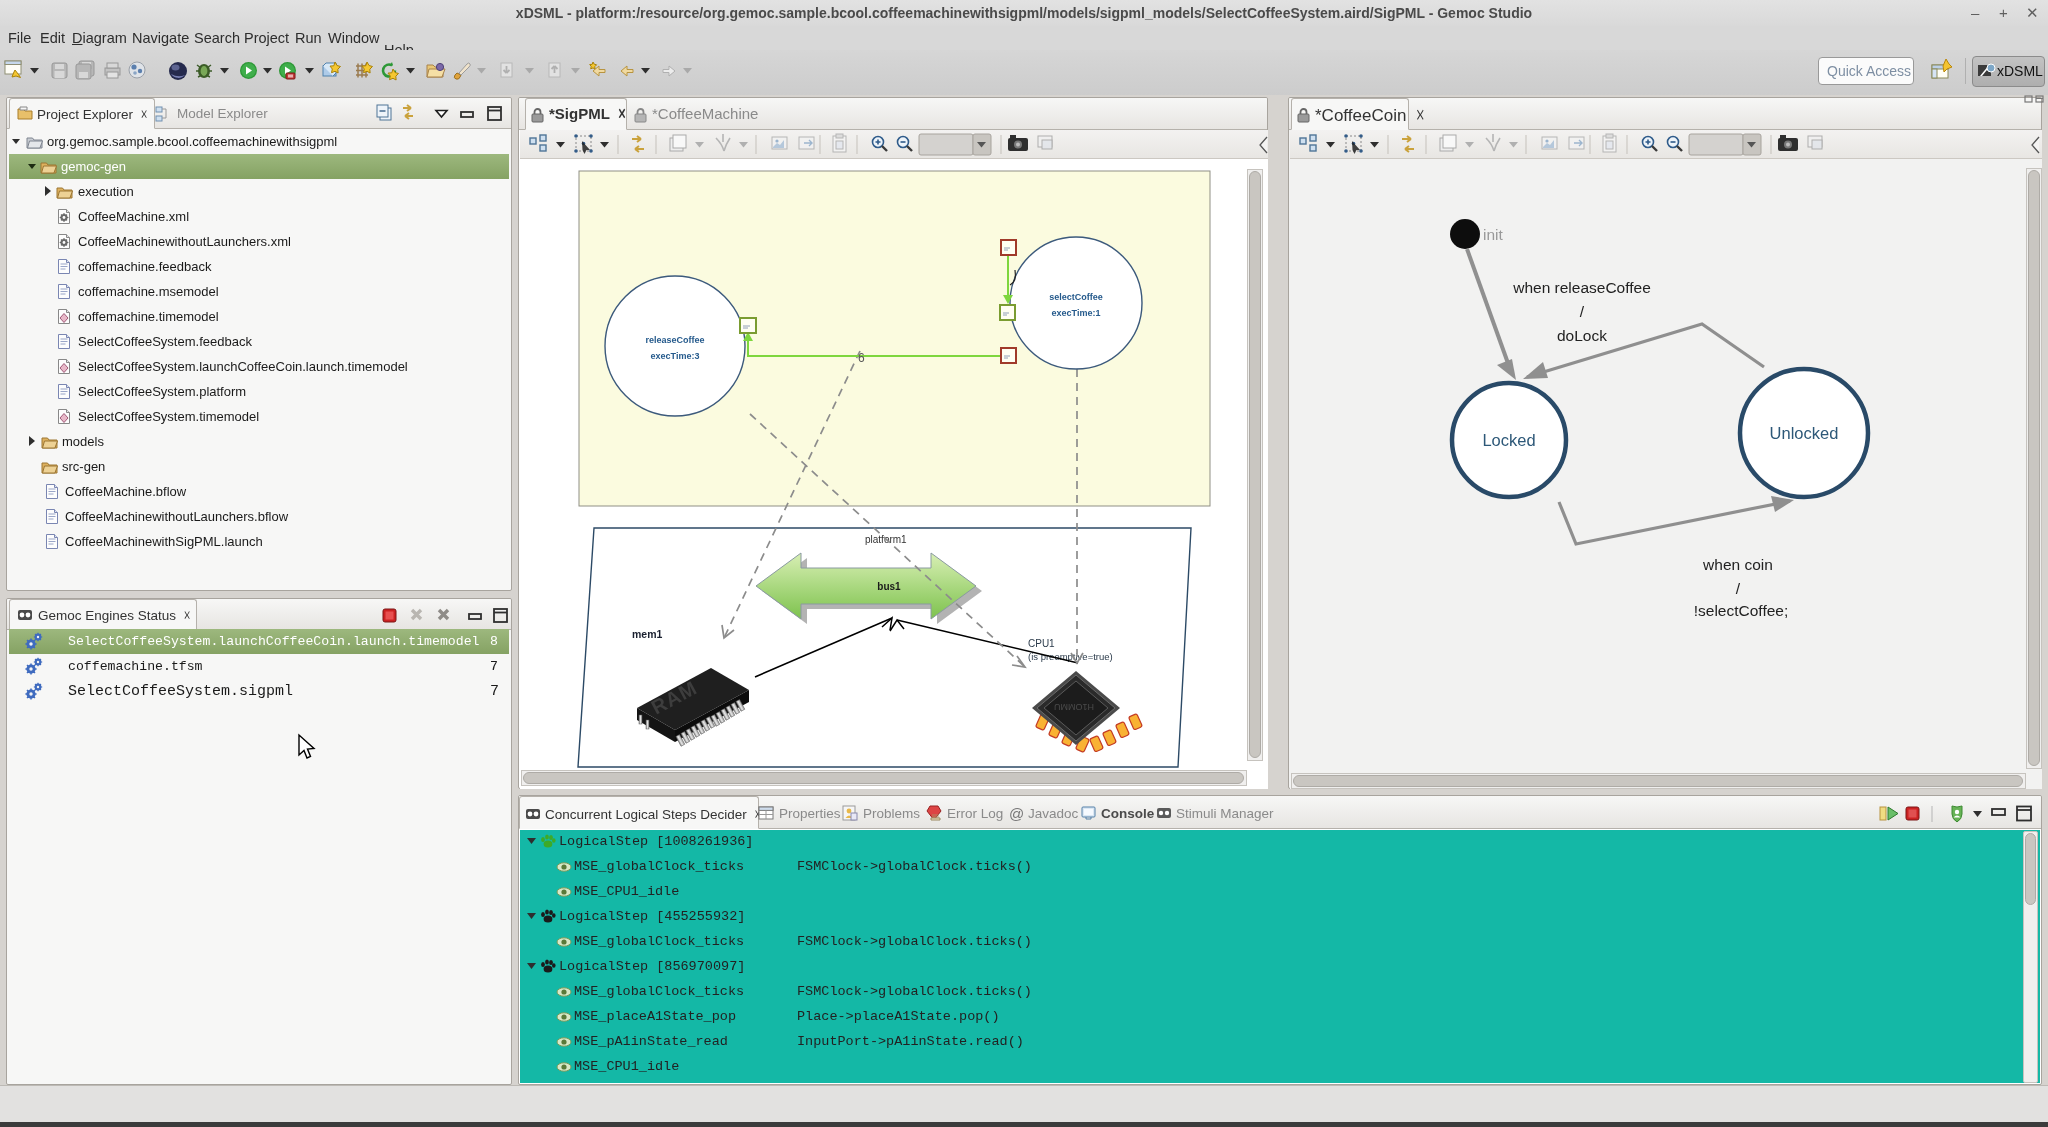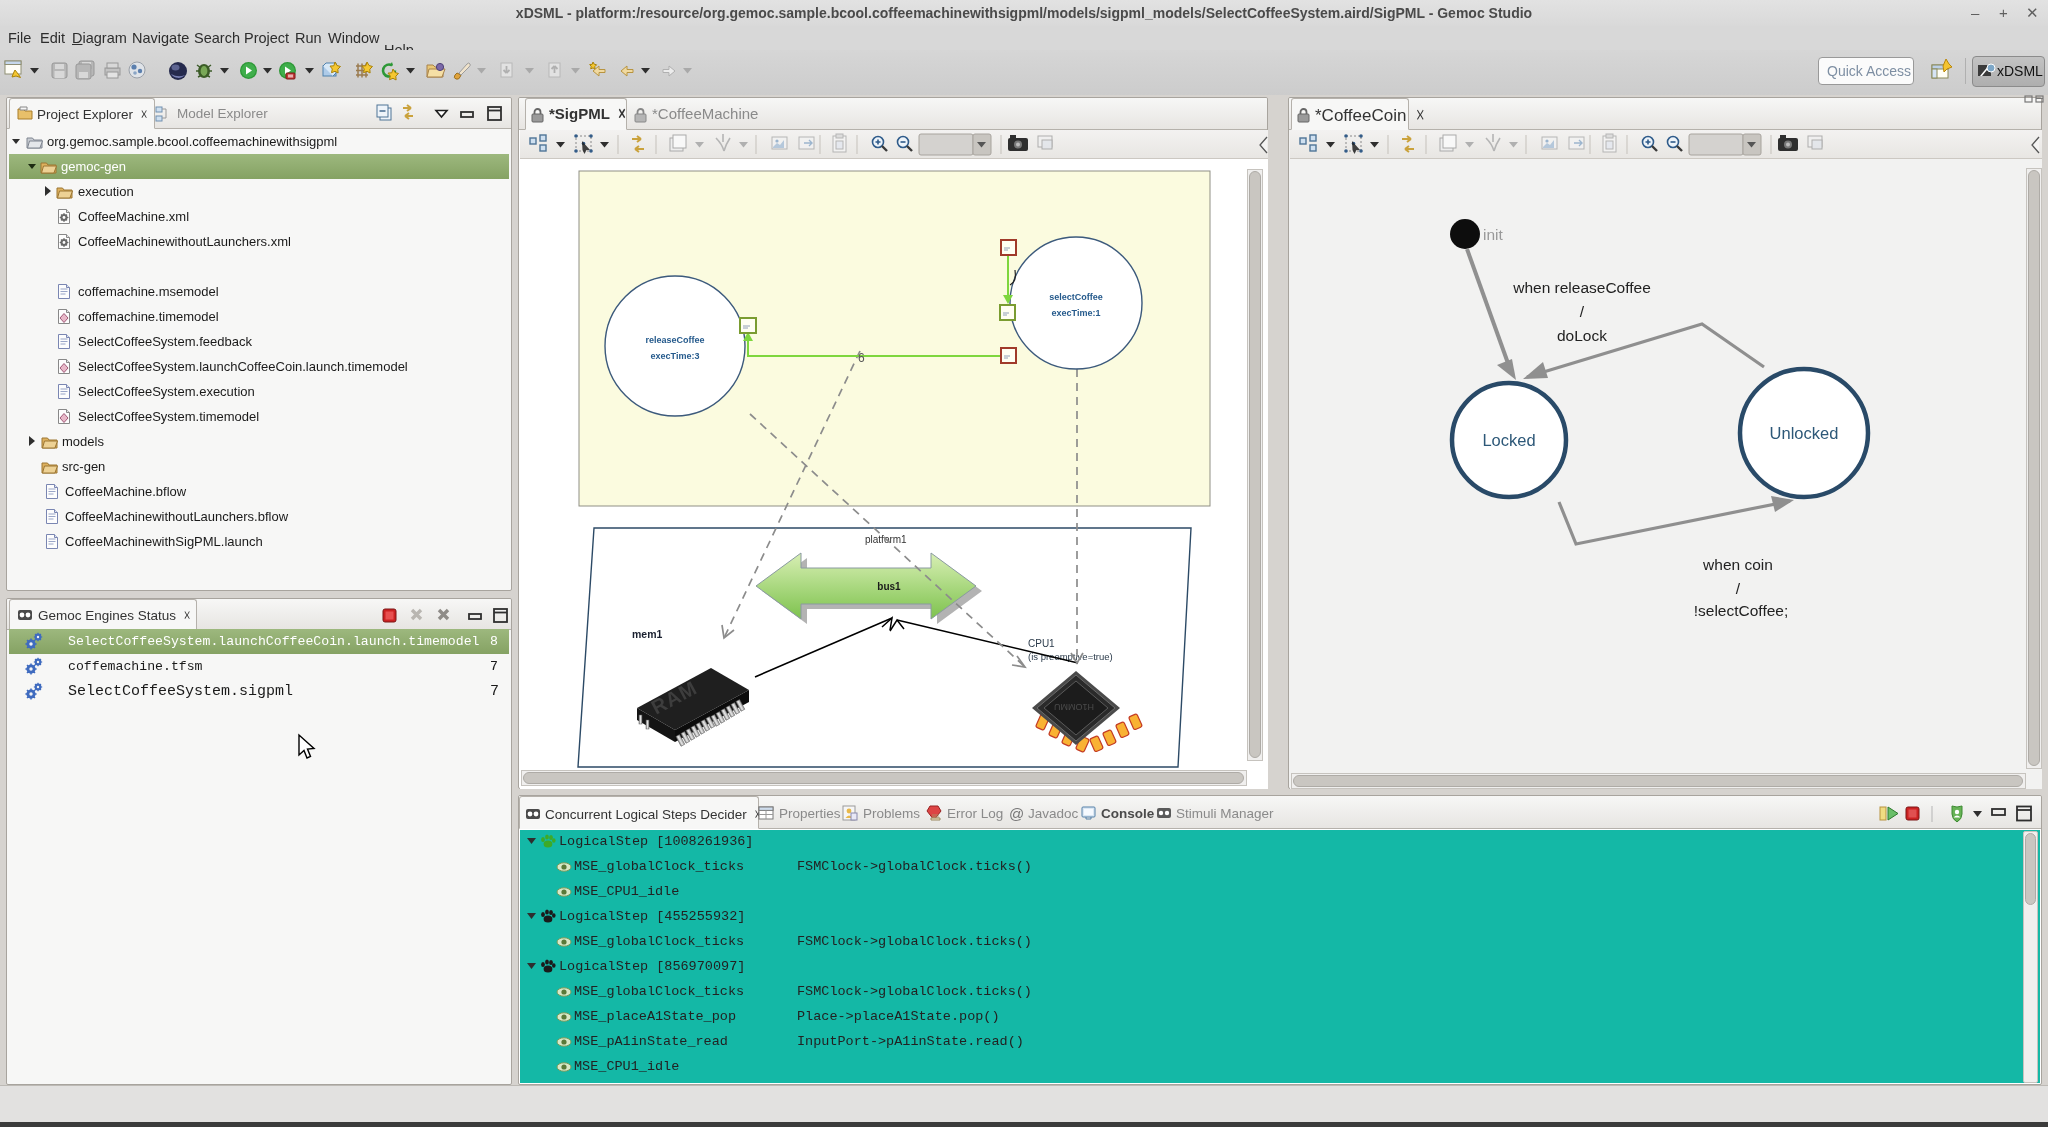--- a/index.html
+++ b/index.html
@@ -258,20 +258,28 @@
       <div class="trow" style="top:99px;line-height:25px;">
         <svg width="16" height="25" style="position:absolute;top:0;left:47px;">
           <path d="M2.5 5.5 h8 l3 3 v11 h-11 z" fill="#fdfdfd" stroke="#888"></path>
           <path d="M10.5 5.5 v3 h3" fill="#e4e4e4" stroke="#888"></path>
           <circle cx="8" cy="13.5" r="3.6" fill="#6a6a6a"></circle>
           <circle cx="8" cy="13.5" r="1.4" fill="#fdfdfd"></circle>
           <path d="M8 9 v2 M8 16 v2 M3.7 13.5 h2 M10.4 13.5 h2 M5 10.5 l1.4 1.4 M9.6 15 l1.4 1.4 M11 10.5 l-1.4 1.4 M6.4 15 l-1.4 1.4" stroke="#6a6a6a" stroke-width="1.1"></path>
         </svg>
         <span style="position:absolute;left:69px;top:0;">CoffeeMachinewithoutLaunchers.xml</span>
       </div>
+      <div class="trow" style="top:124px;line-height:25px;">
+        <svg width="16" height="25" style="position:absolute;top:0;left:47px;">
+          <path d="M2.5 5.5 h8 l3 3 v11 h-11 z" fill="#fdfdfd" stroke="#7a86b2"></path>
+          <path d="M10.5 5.5 v3 h3" fill="#dde4f2" stroke="#7a86b2"></path>
+          <path d="M4.5 10 h7 M4.5 12.5 h7 M4.5 15 h5" stroke="#9aa6c8" stroke-width="1.2"></path>
+        </svg>
+        <span style="position:absolute;left:69px;top:0;">coffemachine.feedback</span>
+      </div>
       <div class="trow" style="top:149px;line-height:25px;">
         <svg width="16" height="25" style="position:absolute;top:0;left:47px;">
           <path d="M2.5 5.5 h8 l3 3 v11 h-11 z" fill="#fdfdfd" stroke="#7a86b2"></path>
           <path d="M10.5 5.5 v3 h3" fill="#dde4f2" stroke="#7a86b2"></path>
           <path d="M4.5 10 h7 M4.5 12.5 h7 M4.5 15 h5" stroke="#9aa6c8" stroke-width="1.2"></path>
         </svg>
         <span style="position:absolute;left:69px;top:0;">coffemachine.msemodel</span>
       </div>
       <div class="trow" style="top:174px;line-height:25px;">
         <svg width="16" height="25" style="position:absolute;top:0;left:47px;">
@@ -296,21 +304,21 @@
           <path d="M8 9.5 l4 4.5 -4 4.5 -4 -4.5 z" fill="#e8b8c8" stroke="#a05a78"></path>
         </svg>
         <span style="position:absolute;left:69px;top:0;">SelectCoffeeSystem.launchCoffeeCoin.launch.timemodel</span>
       </div>
       <div class="trow" style="top:249px;line-height:25px;">
         <svg width="16" height="25" style="position:absolute;top:0;left:47px;">
           <path d="M2.5 5.5 h8 l3 3 v11 h-11 z" fill="#fdfdfd" stroke="#7a86b2"></path>
           <path d="M10.5 5.5 v3 h3" fill="#dde4f2" stroke="#7a86b2"></path>
           <path d="M4.5 10 h7 M4.5 12.5 h7 M4.5 15 h5" stroke="#9aa6c8" stroke-width="1.2"></path>
         </svg>
-        <span style="position:absolute;left:69px;top:0;">SelectCoffeeSystem.execution</span>
+        <span style="position:absolute;left:69px;top:0;">SelectCoffeeSystem.platform</span>
       </div>
       <div class="trow" style="top:274px;line-height:25px;">
         <svg width="16" height="25" style="position:absolute;top:0;left:47px;">
           <path d="M2.5 5.5 h8 l3 3 v11 h-11 z" fill="#fdfdfd" stroke="#888"></path>
           <path d="M10.5 5.5 v3 h3" fill="#e4e4e4" stroke="#888"></path>
           <path d="M8 9.5 l4 4.5 -4 4.5 -4 -4.5 z" fill="#e8b8c8" stroke="#a05a78"></path>
         </svg>
         <span style="position:absolute;left:69px;top:0;">SelectCoffeeSystem.timemodel</span>
       </div>
       <div class="trow" style="top:299px;line-height:25px;">

